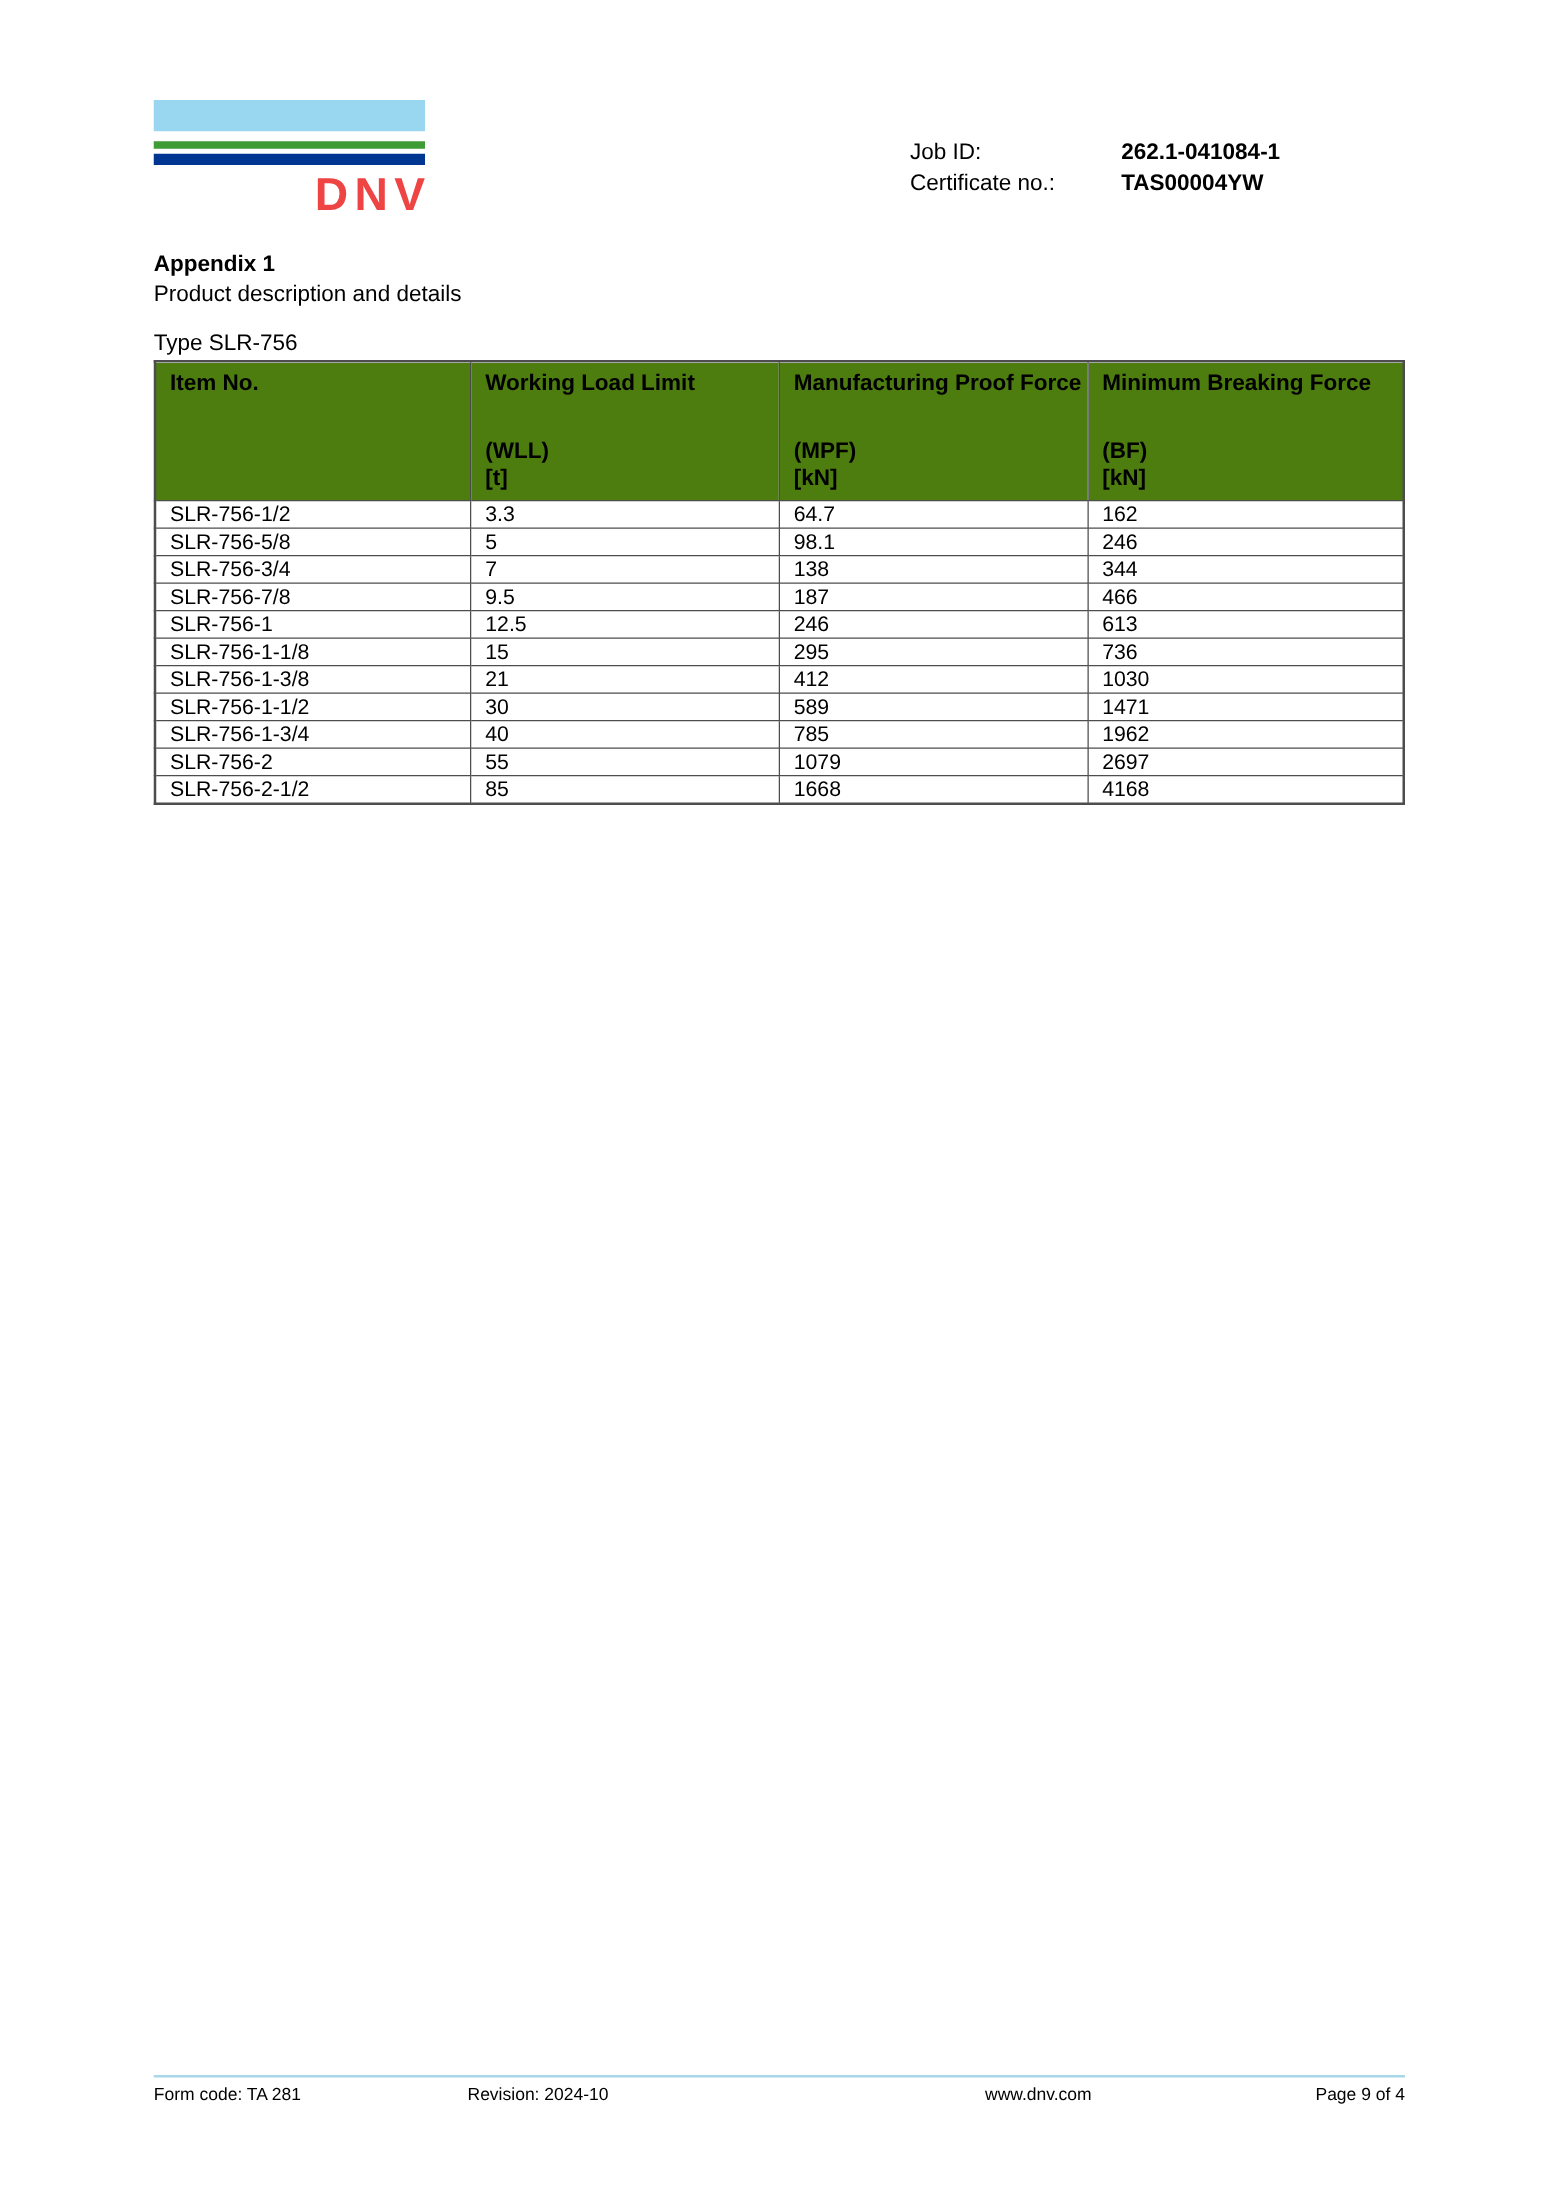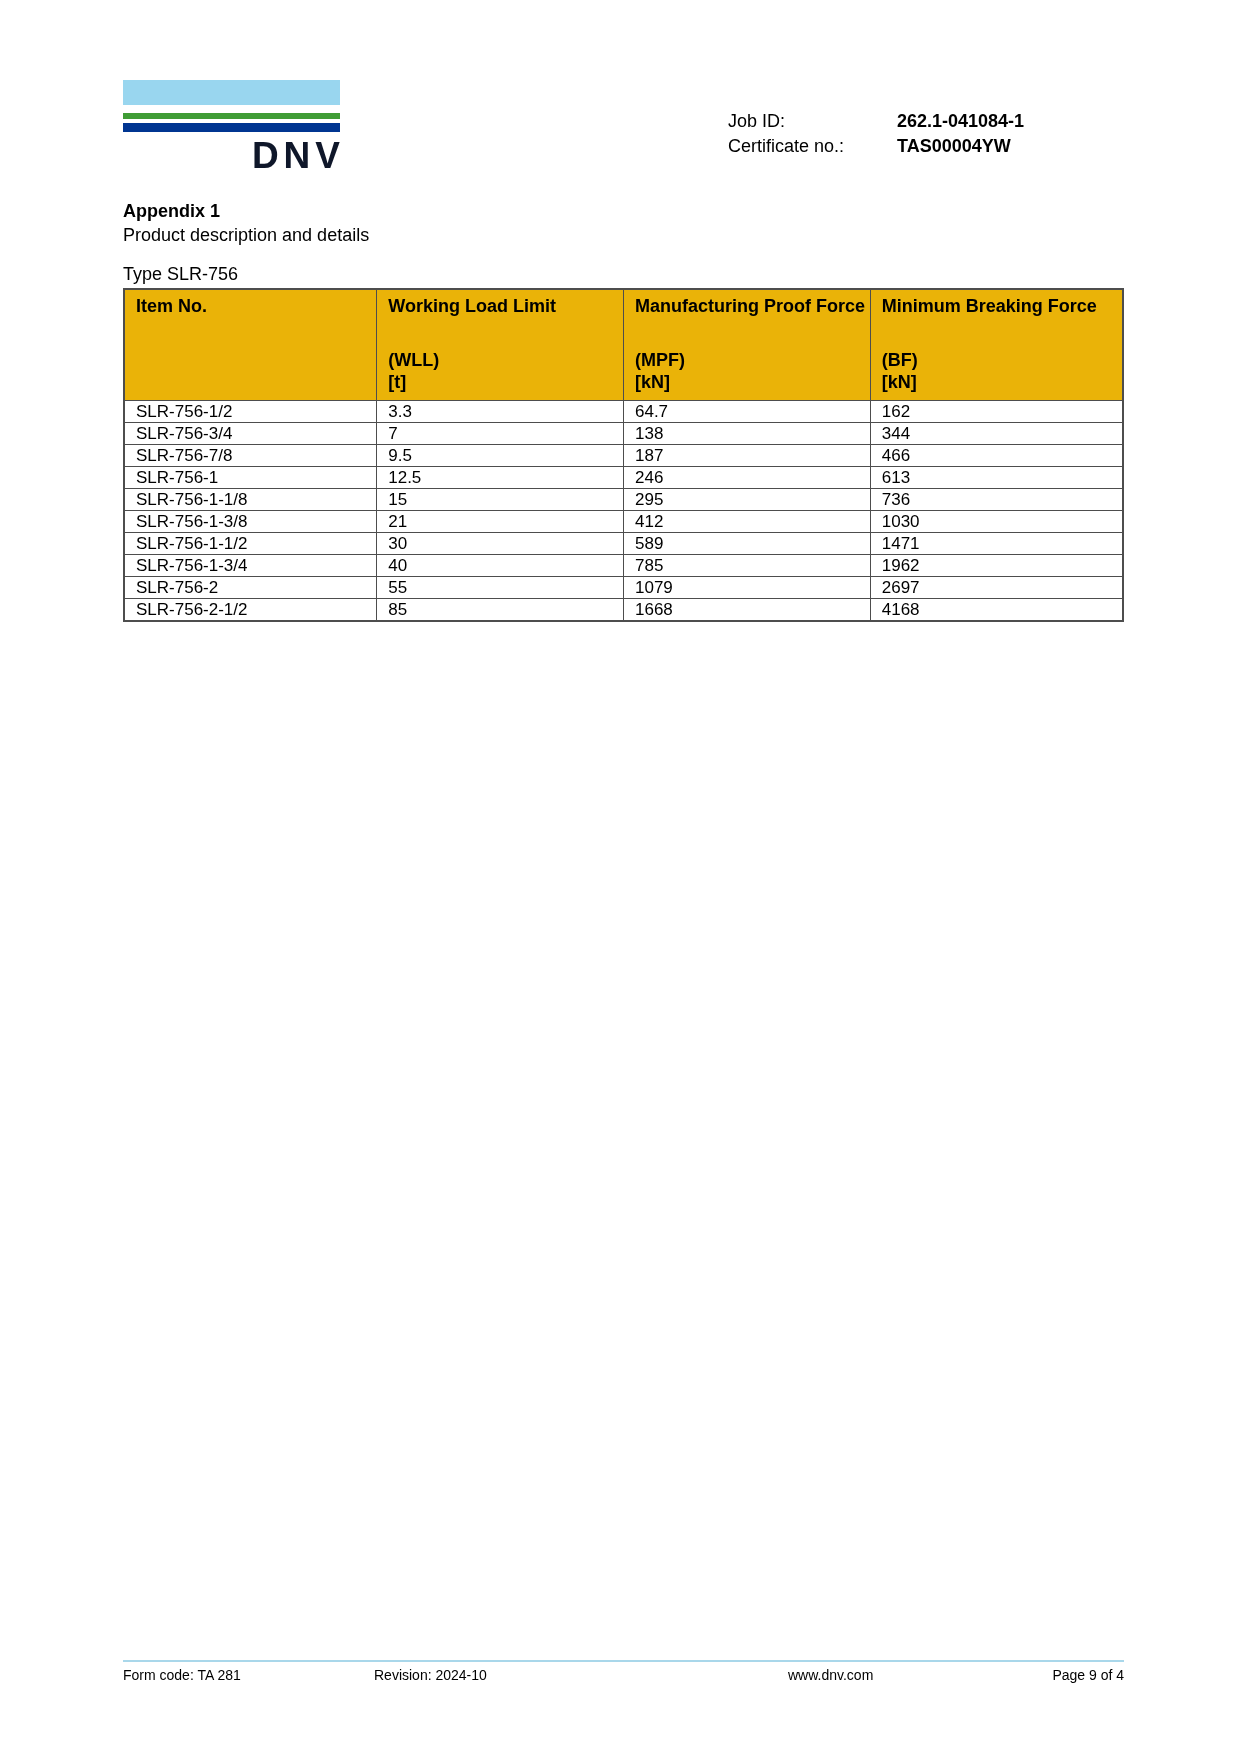--- a/index.html
+++ b/index.html
@@ -12,21 +12,21 @@
 
   
   .logo{position:absolute;left:123px;top:80px;width:217px;height:100px;}
   .logo .bar{position:absolute;left:0;width:217px;}
   .bar-sky{top:0;height:25px;background:#99D6EF;}
   .bar-land{top:33px;height:6px;background:#3F9C35;}
   .bar-sea{top:43px;height:9px;background:#003591;}
   .logo-text{
     position:absolute;top:57px;right:0;left:0;
     text-align:right;font-size:37px;font-weight:600;letter-spacing:5px;
-    margin-right:-5px;color:#0f172a;line-height:38px;
+    margin-right:-5px;color:#ef4444;line-height:38px;
   }
 
   
   .jobinfo{position:absolute;left:728px;top:109px;font-size:18px;line-height:25px;}
   .jobinfo .row{display:flex;gap:22px;}
   .jobinfo .lbl{width:147px;font-weight:400;}
   .jobinfo .val{font-weight:bold;}
 
   
   .appendix-title{position:absolute;left:123px;top:200px;font-size:18px;font-weight:bold;line-height:22px;}
@@ -40,21 +40,21 @@
     font-size:17px;
   }
   table.product th,table.product td{
     border:1px solid #4d4d4d;
     text-align:left;vertical-align:top;
     padding:0 4px 0 11px;
     overflow:hidden;
   }
   table.product{border:2px solid #4d4d4d;}
   table.product thead th{
-    background:#eab308;height:111px;box-sizing:border-box;
+    background:#4d7c0f;height:111px;box-sizing:border-box;
     font-weight:bold;font-size:18px;padding-top:5px;
   }
   .th-inner{display:flex;flex-direction:column;justify-content:space-between;height:100%;}
   .th-title{line-height:22px;}
   .th-unit{line-height:22px;padding-bottom:7px;}
   table.product tbody td{
     height:21px;line-height:21px;white-space:nowrap;
   }
 
   
@@ -144,20 +144,26 @@
       </tr>
     </thead>
     <tbody>
         <tr>
           <td>SLR-756-1/2</td>
           <td>3.3</td>
           <td>64.7</td>
           <td>162</td>
         </tr>
         <tr>
+          <td>SLR-756-5/8</td>
+          <td>5</td>
+          <td>98.1</td>
+          <td>246</td>
+        </tr>
+        <tr>
           <td>SLR-756-3/4</td>
           <td>7</td>
           <td>138</td>
           <td>344</td>
         </tr>
         <tr>
           <td>SLR-756-7/8</td>
           <td>9.5</td>
           <td>187</td>
           <td>466</td>

